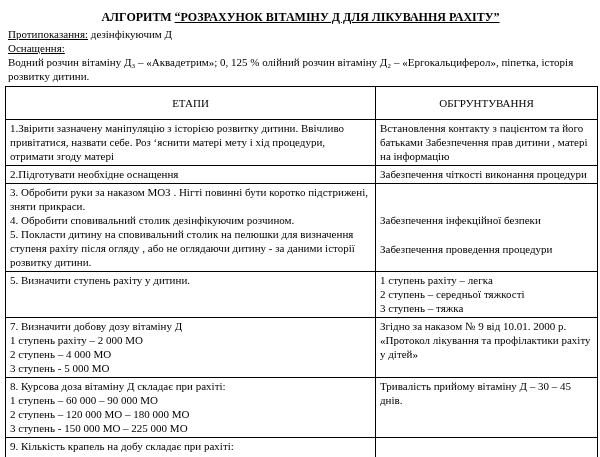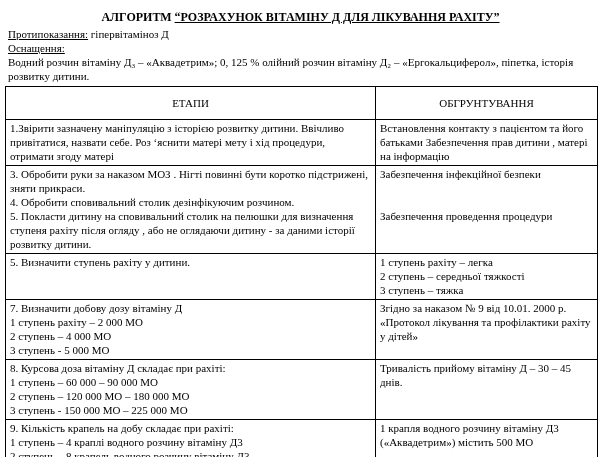--- a/index.html
+++ b/index.html
@@ -17,58 +17,62 @@
   table.alg {
     border-collapse: collapse; width: 592px; table-layout: fixed; margin-top: 3px;
   }
   table.alg col.c1 { width: 370px; }
   table.alg col.c2 { width: 222px; }
   table.alg th, table.alg td {
     border: 1px solid #000; vertical-align: top; padding: 1px 4px 2px 4px;
     font-weight: normal; overflow: hidden;
   }
   table.alg th { text-align: center; height: 13px; padding: 9px 2px; }
-  .pre { white-space: pre-line; }
+  .pre { white-space: pre-line; margin-top: 28px; }
   tr.r1 td { height: 42px; }
   tr.r2 td { height: 12px; }
   tr.r3 td { height: 70px; }
   tr.r4 td { height: 38px; }
   tr.r5 td { height: 50px; }
   tr.r6 td { height: 44px; }
   tr.r7 td { height: 76px; }
-  .gap-para { margin-top: 28px; }
+  .gap-para { margin-top: 15px; }
 </style>
 </head>
 <body>
 
 <div class="page">
 
   <div class="title"><span>АЛГОРИТМ </span><span class="u">“РОЗРАХУНОК  ВІТАМІНУ Д ДЛЯ ЛІКУВАННЯ РАХІТУ”</span></div>
 
   <div class="intro">
-    <p class="intro-line"><span class="u">Протипоказання:</span><span> гіпервітаміноз Д</span></p>
+    <p class="intro-line"><span class="u">Протипоказання:</span><span> дезінфікуючим Д</span></p>
     <p class="intro-line"><span class="u">Оснащення:</span></p>
     <p class="intro-line equipment-text">Водний розчин  вітаміну Д₃ – «Аквадетрим»; 0, 125 % олійний розчин вітаміну Д₂ – «Ергокальциферол»,   піпетка, історія розвитку дитини.</p>
   </div>
 
   <table class="alg">
     <colgroup>
         <col class="c1">
         <col class="c2">
       </colgroup>
     <thead>
       <tr>
         <th>ЕТАПИ</th>
         <th>ОБГРУНТУВАННЯ</th>
       </tr>
     </thead>
     <tbody>
       <tr class="r1">
         <td class="pre">1.Звірити зазначену  маніпуляцію з історією розвитку дитини. Ввічливо привітатися, назвати себе. Роз ‘яснити матері мету і хід процедури, отримати згоду матері</td>
         <td class="pre">Встановлення контакту з пацієнтом та його батьками Забезпечення прав дитини , матері на інформацію</td>
+      </tr>
+      <tr class="r2">
+        <td class="pre">2.Підготувати необхідне оснащення</td>
+        <td class="pre">Забезпечення чіткості виконання процедури</td>
       </tr>
       <tr class="r3">
         <td class="pre">3. Обробити руки за наказом МОЗ . Нігті  повинні бути коротко підстрижені, зняти прикраси.
 4. Обробити сповивальний столик дезінфікуючим розчином.
 5. Покласти дитину на сповивальний столик на пелюшки для визначення ступеня рахіту після огляду  , або не оглядаючи дитину - за даними історії розвитку дитини.</td>
         <td>
           <div class="pre">Забезпечення інфекційної безпеки</div>
           <div class="pre gap-para">Забезпечення проведення процедури</div>
         </td>
       </tr>

